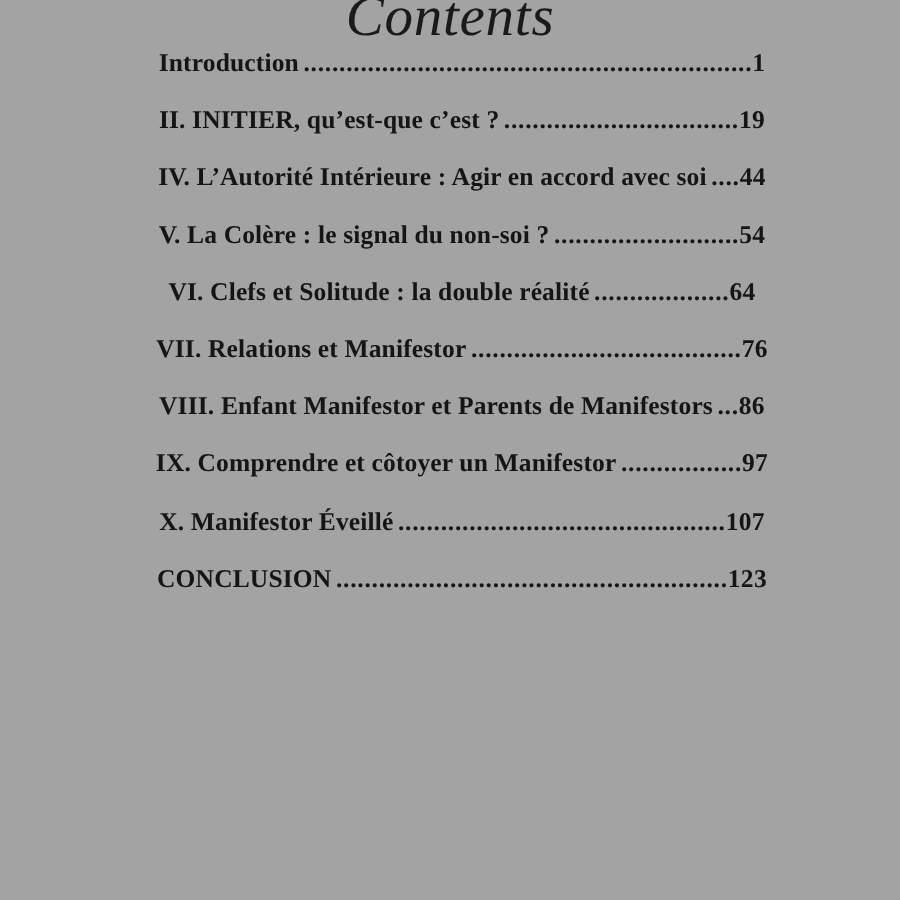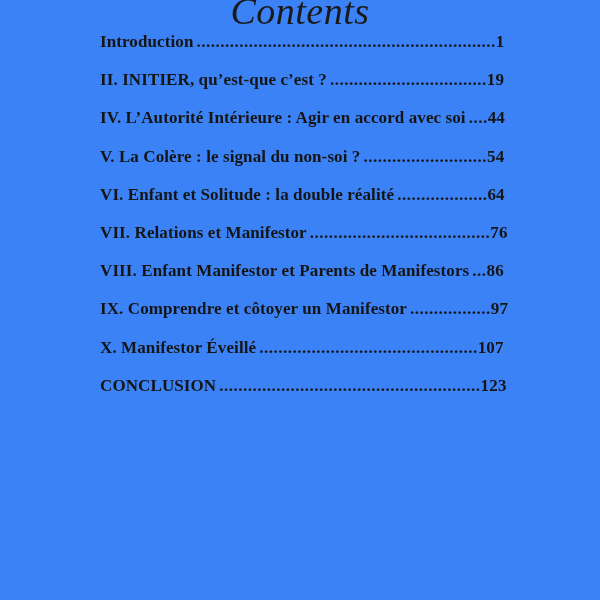--- a/index.html
+++ b/index.html
@@ -4,21 +4,21 @@
 <style>
   html, body {
     margin: 0;
     padding: 0;
     background: #ffffff;
   }
   .page {
     position: relative;
     width: 600px;
     height: 600px;
-    background: #3b82f6;
+    background: #a3a3a3;
     overflow: hidden;
     font-family: "Liberation Serif", "DejaVu Serif", serif;
     color: #151515;
   }
   .doc-title {
     position: absolute;
     top: -8px;
     left: 0;
     width: 600px;
     text-align: center;
@@ -31,20 +31,21 @@
     white-space: nowrap;
   }
   .toc {
     position: absolute;
     top: 33px;
     left: 100px;
     width: 416px;
   }
   .toc-row {
     height: 38.2px;
+    text-align: center;
     overflow: visible;
   }
   .toc-line {
     display: inline-block;
     white-space: nowrap;
     font-weight: bold;
     font-size: 17px;
     line-height: 17px;
     color: #151515;
   }
@@ -82,21 +83,21 @@
       <span class="toc-label">IV. L’Autorité Intérieure : Agir en accord avec soi</span><span class="toc-dots">....</span><span class="toc-page">44</span>
     </span>
   </div>
       <div class="toc-row">
     <span class="toc-line">
       <span class="toc-label">V. La Colère : le signal du non-soi ?</span><span class="toc-dots">..........................</span><span class="toc-page">54</span>
     </span>
   </div>
       <div class="toc-row">
     <span class="toc-line">
-      <span class="toc-label">VI. Enfant et Solitude : la double réalité</span><span class="toc-dots">...................</span><span class="toc-page">64</span>
+      <span class="toc-label">VI. Clefs et Solitude : la double réalité</span><span class="toc-dots">...................</span><span class="toc-page">64</span>
     </span>
   </div>
       <div class="toc-row">
     <span class="toc-line">
       <span class="toc-label">VII. Relations et Manifestor</span><span class="toc-dots">......................................</span><span class="toc-page">76</span>
     </span>
   </div>
       <div class="toc-row">
     <span class="toc-line">
       <span class="toc-label">VIII. Enfant Manifestor et Parents de Manifestors</span><span class="toc-dots">...</span><span class="toc-page">86</span>

